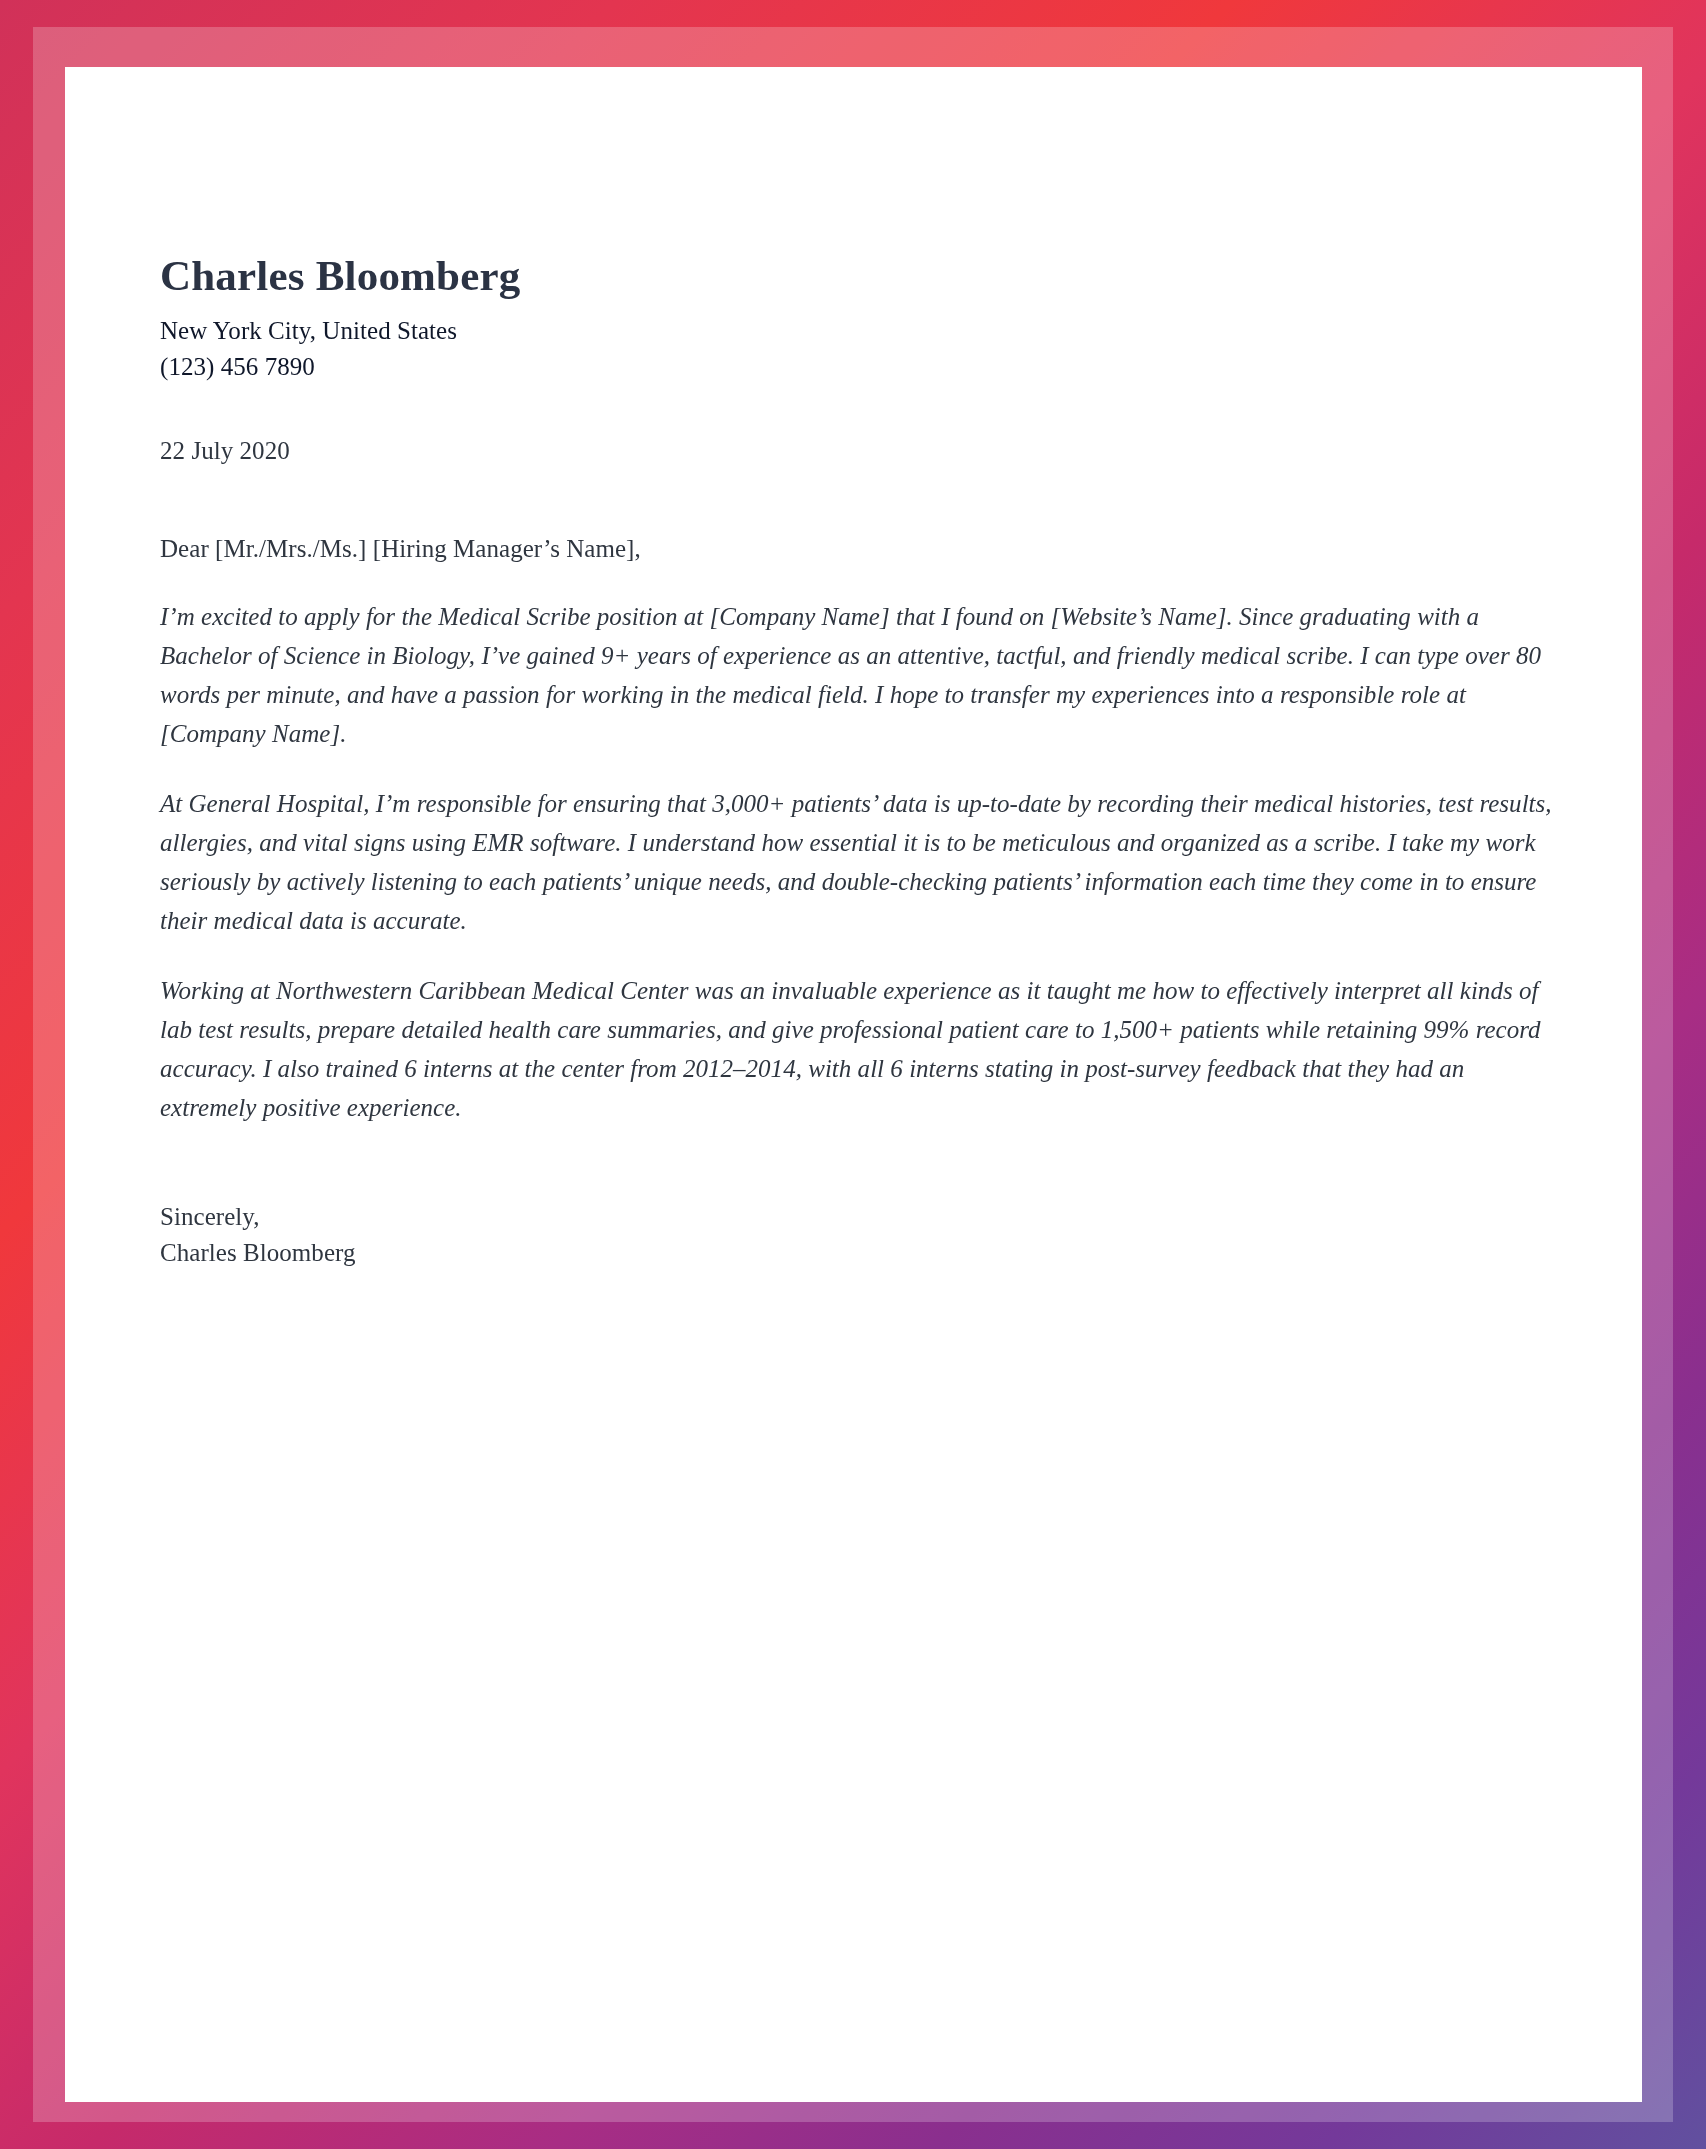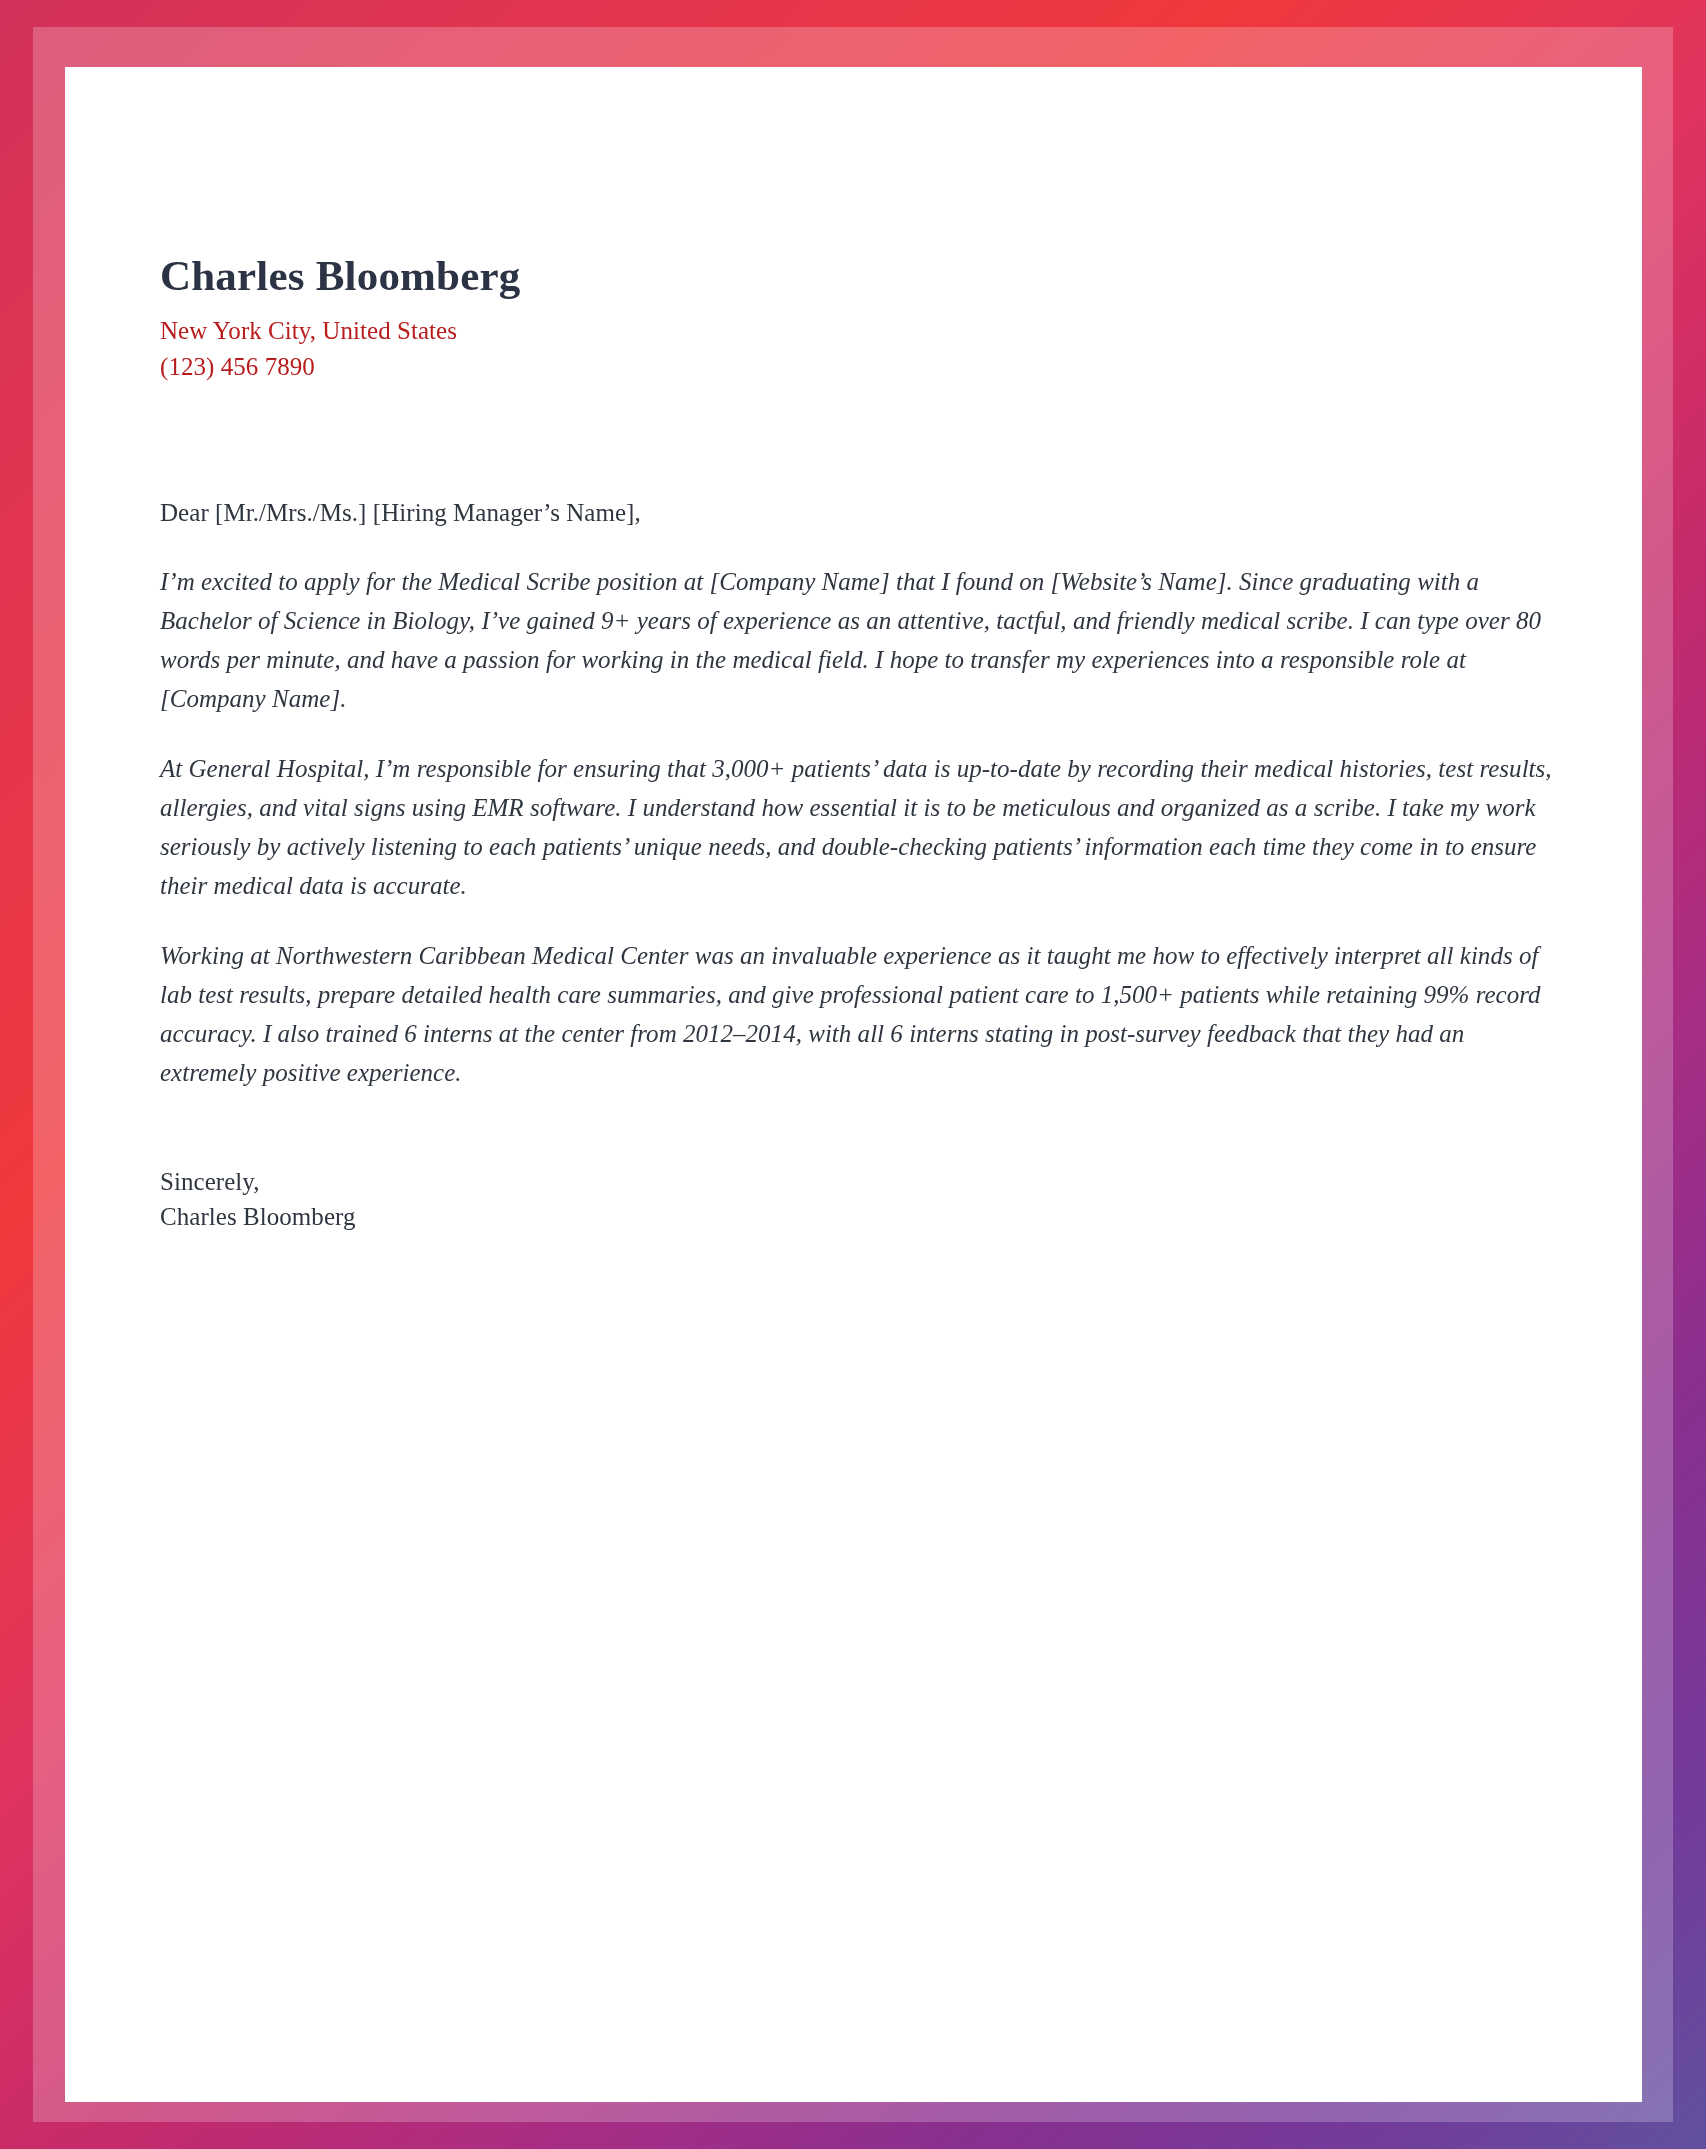--- a/index.html
+++ b/index.html
@@ -69,21 +69,21 @@
     font-size: 43px;
     font-weight: bold;
     color: #2b3344;
     letter-spacing: 0.2px;
     line-height: 1.08;
     margin: 0 0 13.7px 0;
   }
 
   .contact-line {
     font-size: 25px;
-    color: #b91c1c;
+    color: #0f172a;
     line-height: 1.42;
     margin: 0;
     letter-spacing: 0.05px;
   }
 
   .block-gap-date { height: 49px; }
   .block-gap-company { height: 31px; }
   .block-gap-salutation { height: 31px; }
   .block-gap-para { height: 31px; }
   .block-gap-signoff { height: 41px; }
@@ -123,20 +123,21 @@
 
       <h1 class="applicant-name">Charles Bloomberg</h1>
 
       <p class="contact-line">New York City, United States</p>
 
       <p class="contact-line">(123) 456 7890</p>
 
 
       <div class="block-gap-date"></div>
 
+      <p class="date-line">22 July 2020</p>
 
       <div class="block-gap-company"></div>
 
 
       <div class="block-gap-salutation"></div>
 
       <p class="salutation-line">Dear [Mr./Mrs./Ms.] [Hiring Manager’s Name],</p>
 
       <div class="block-gap-para"></div>
 

